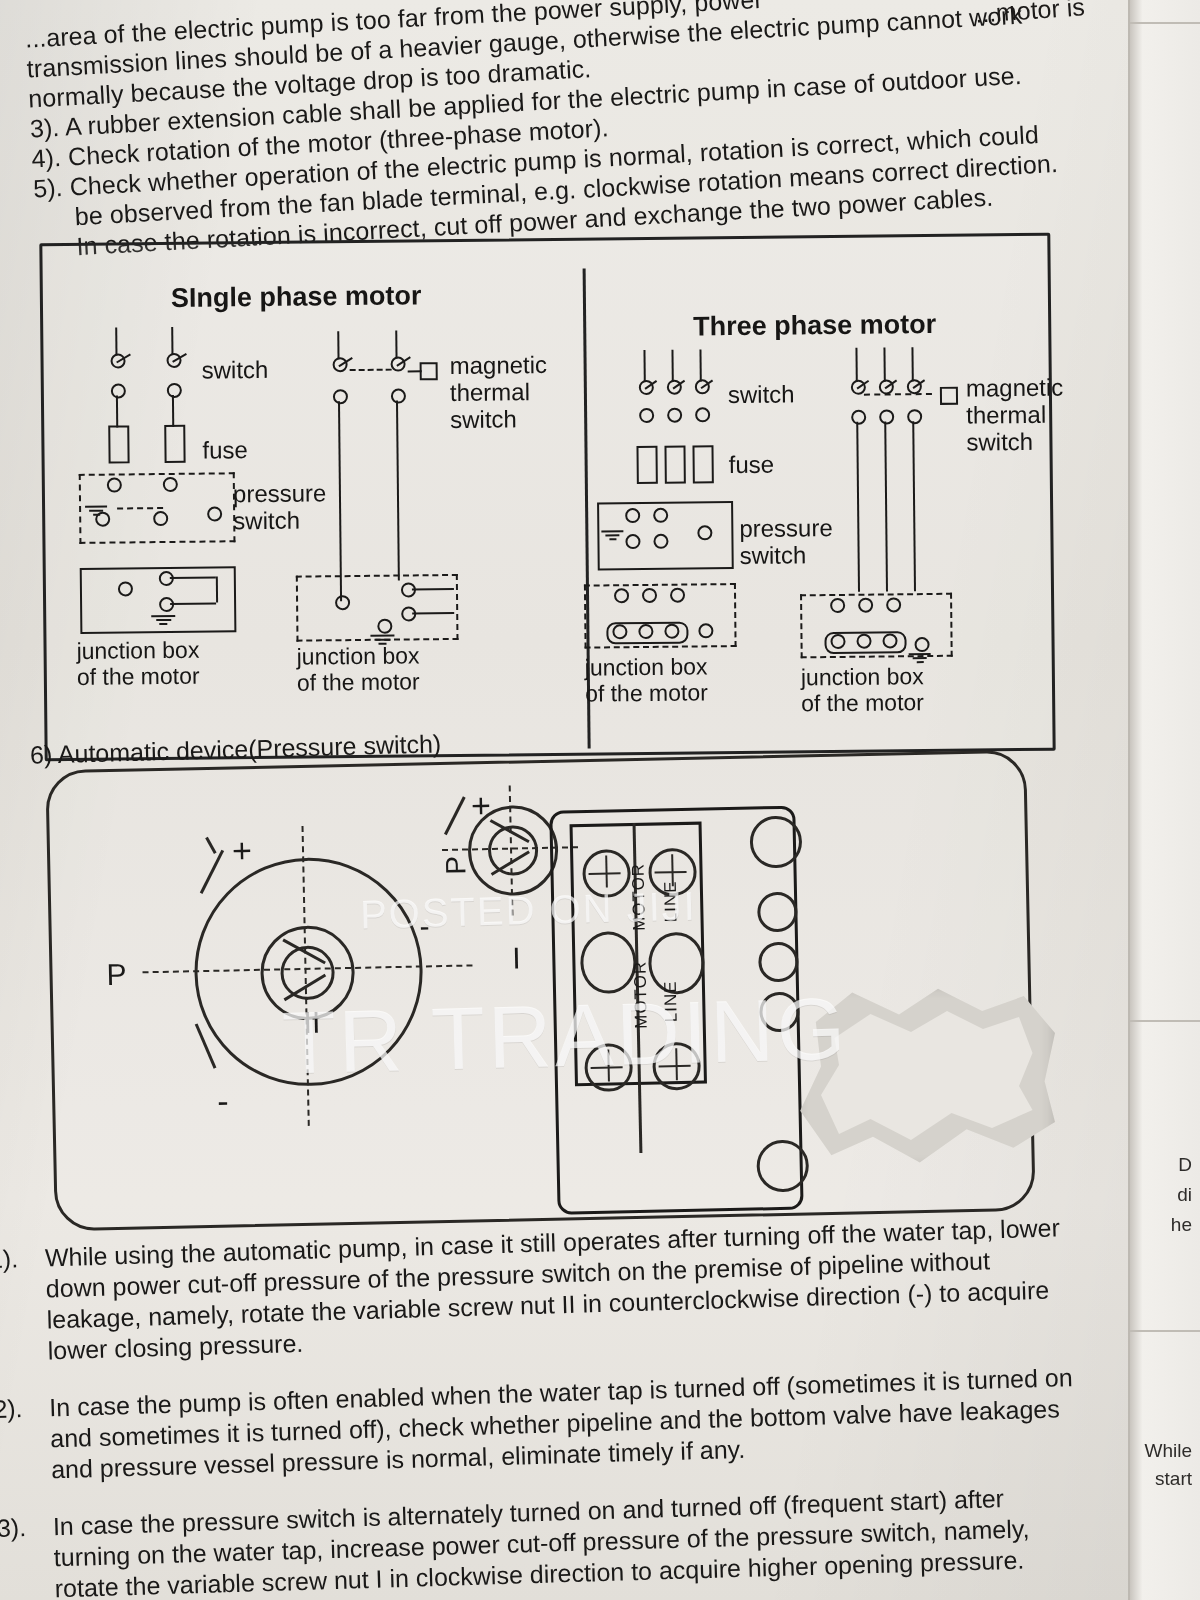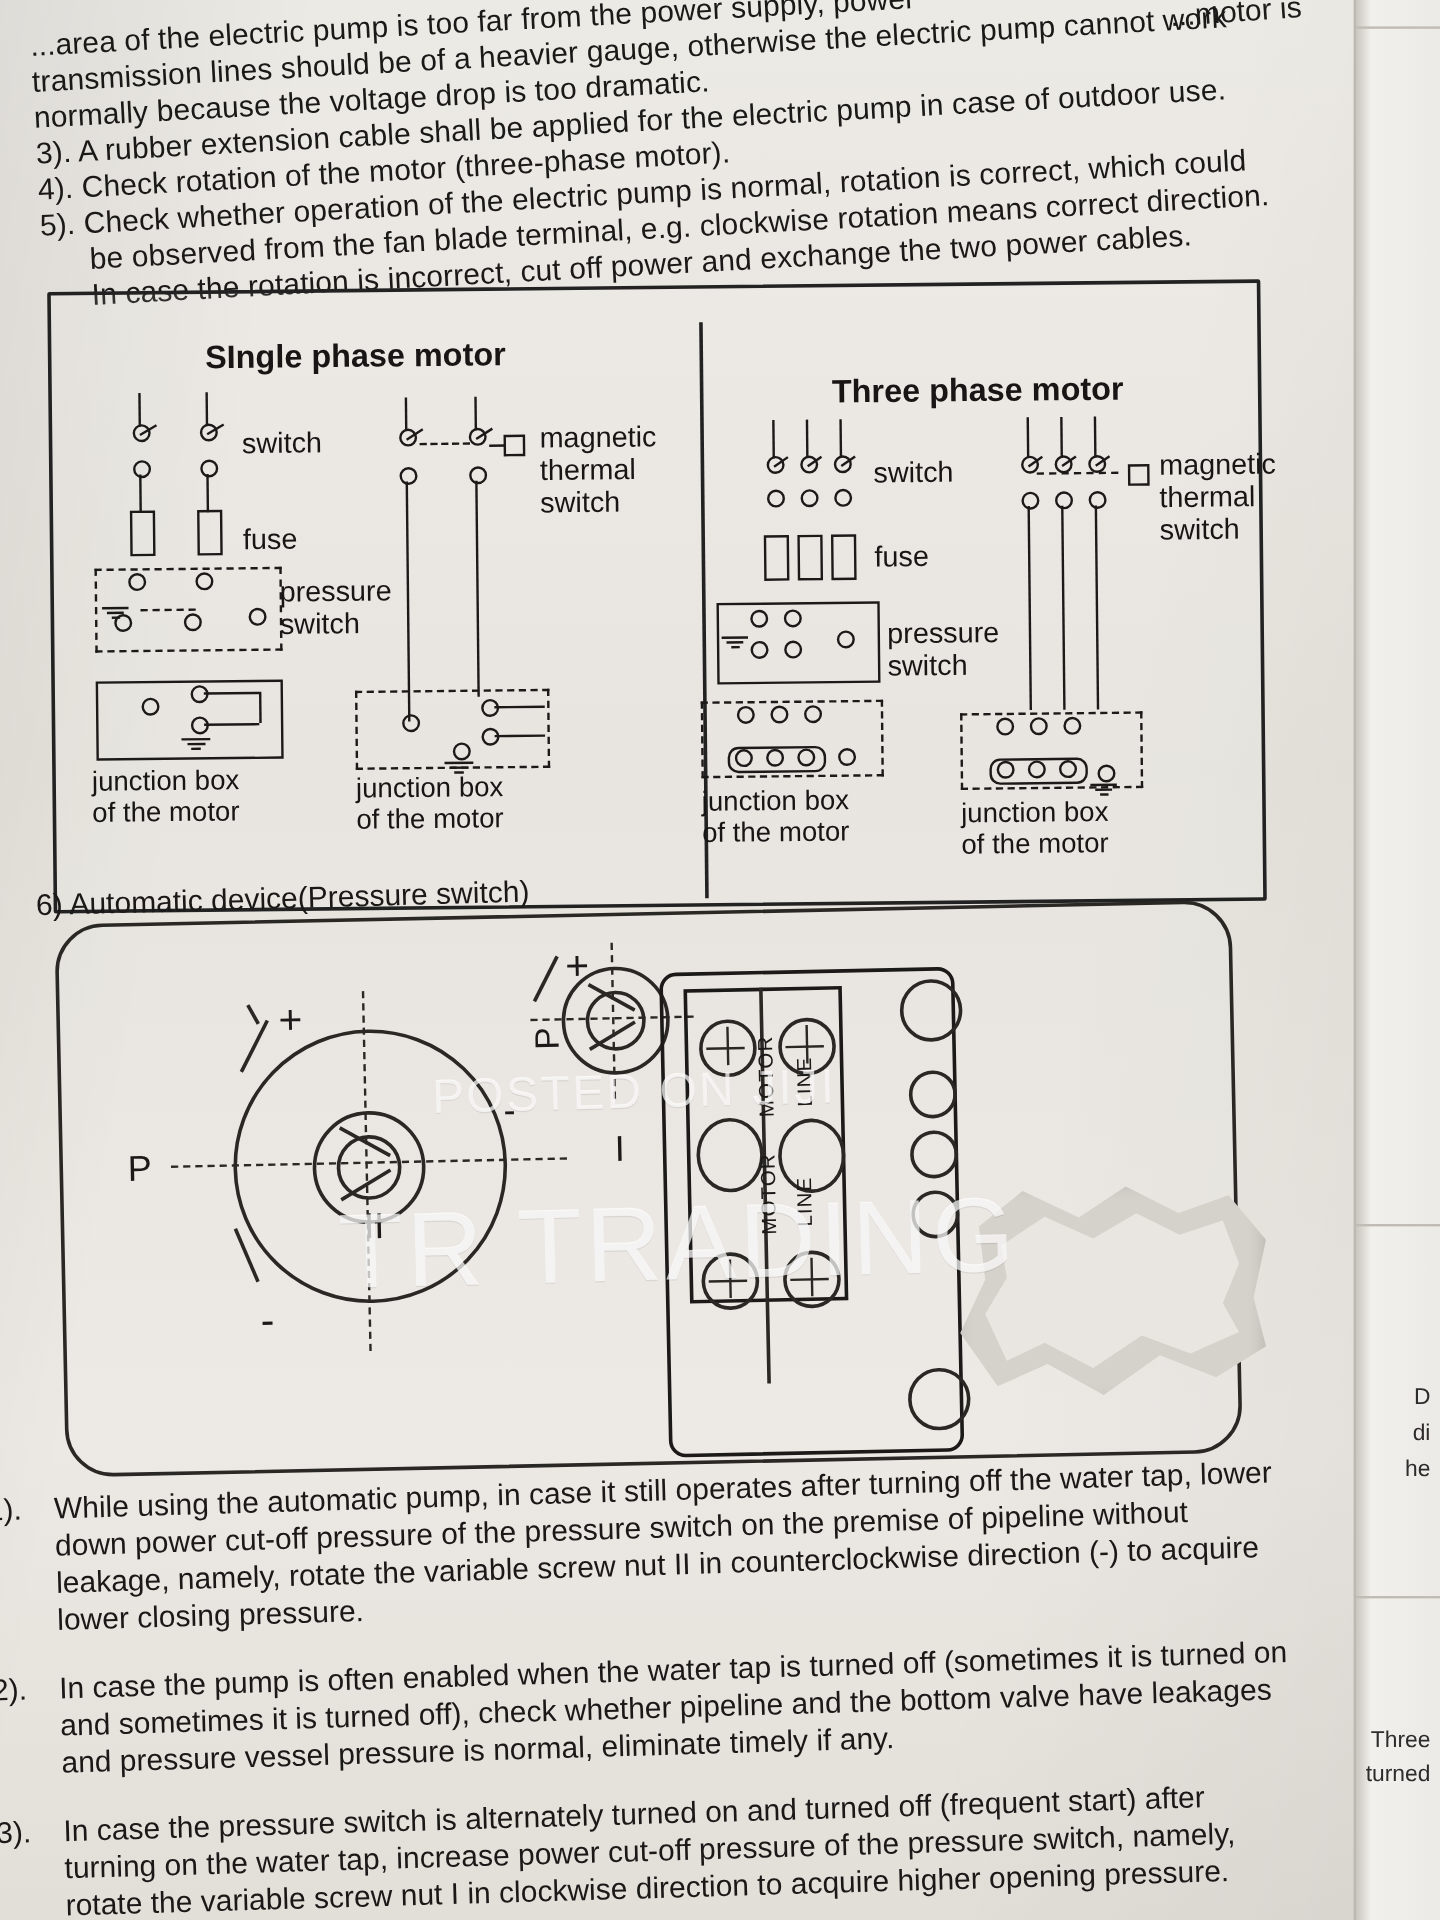--- a/index.html
+++ b/index.html
@@ -376,17 +376,17 @@
 
   </div>
 
   <div id="right-edge">
     <div class="line" style="top:22px;"></div>
     <div class="line" style="top:1020px;"></div>
     <div class="line" style="top:1330px;"></div>
     <div class="rt" style="top:1152px;">D</div>
     <div class="rt" style="top:1182px;">di</div>
     <div class="rt" style="top:1212px;">he</div>
-    <div class="rt" style="top:1438px;">Three</div>
-    <div class="rt" style="top:1466px;">turned</div>
+    <div class="rt" style="top:1438px;">While</div>
+    <div class="rt" style="top:1466px;">start</div>
   </div>
 
 </div>
 
 </body></html>

